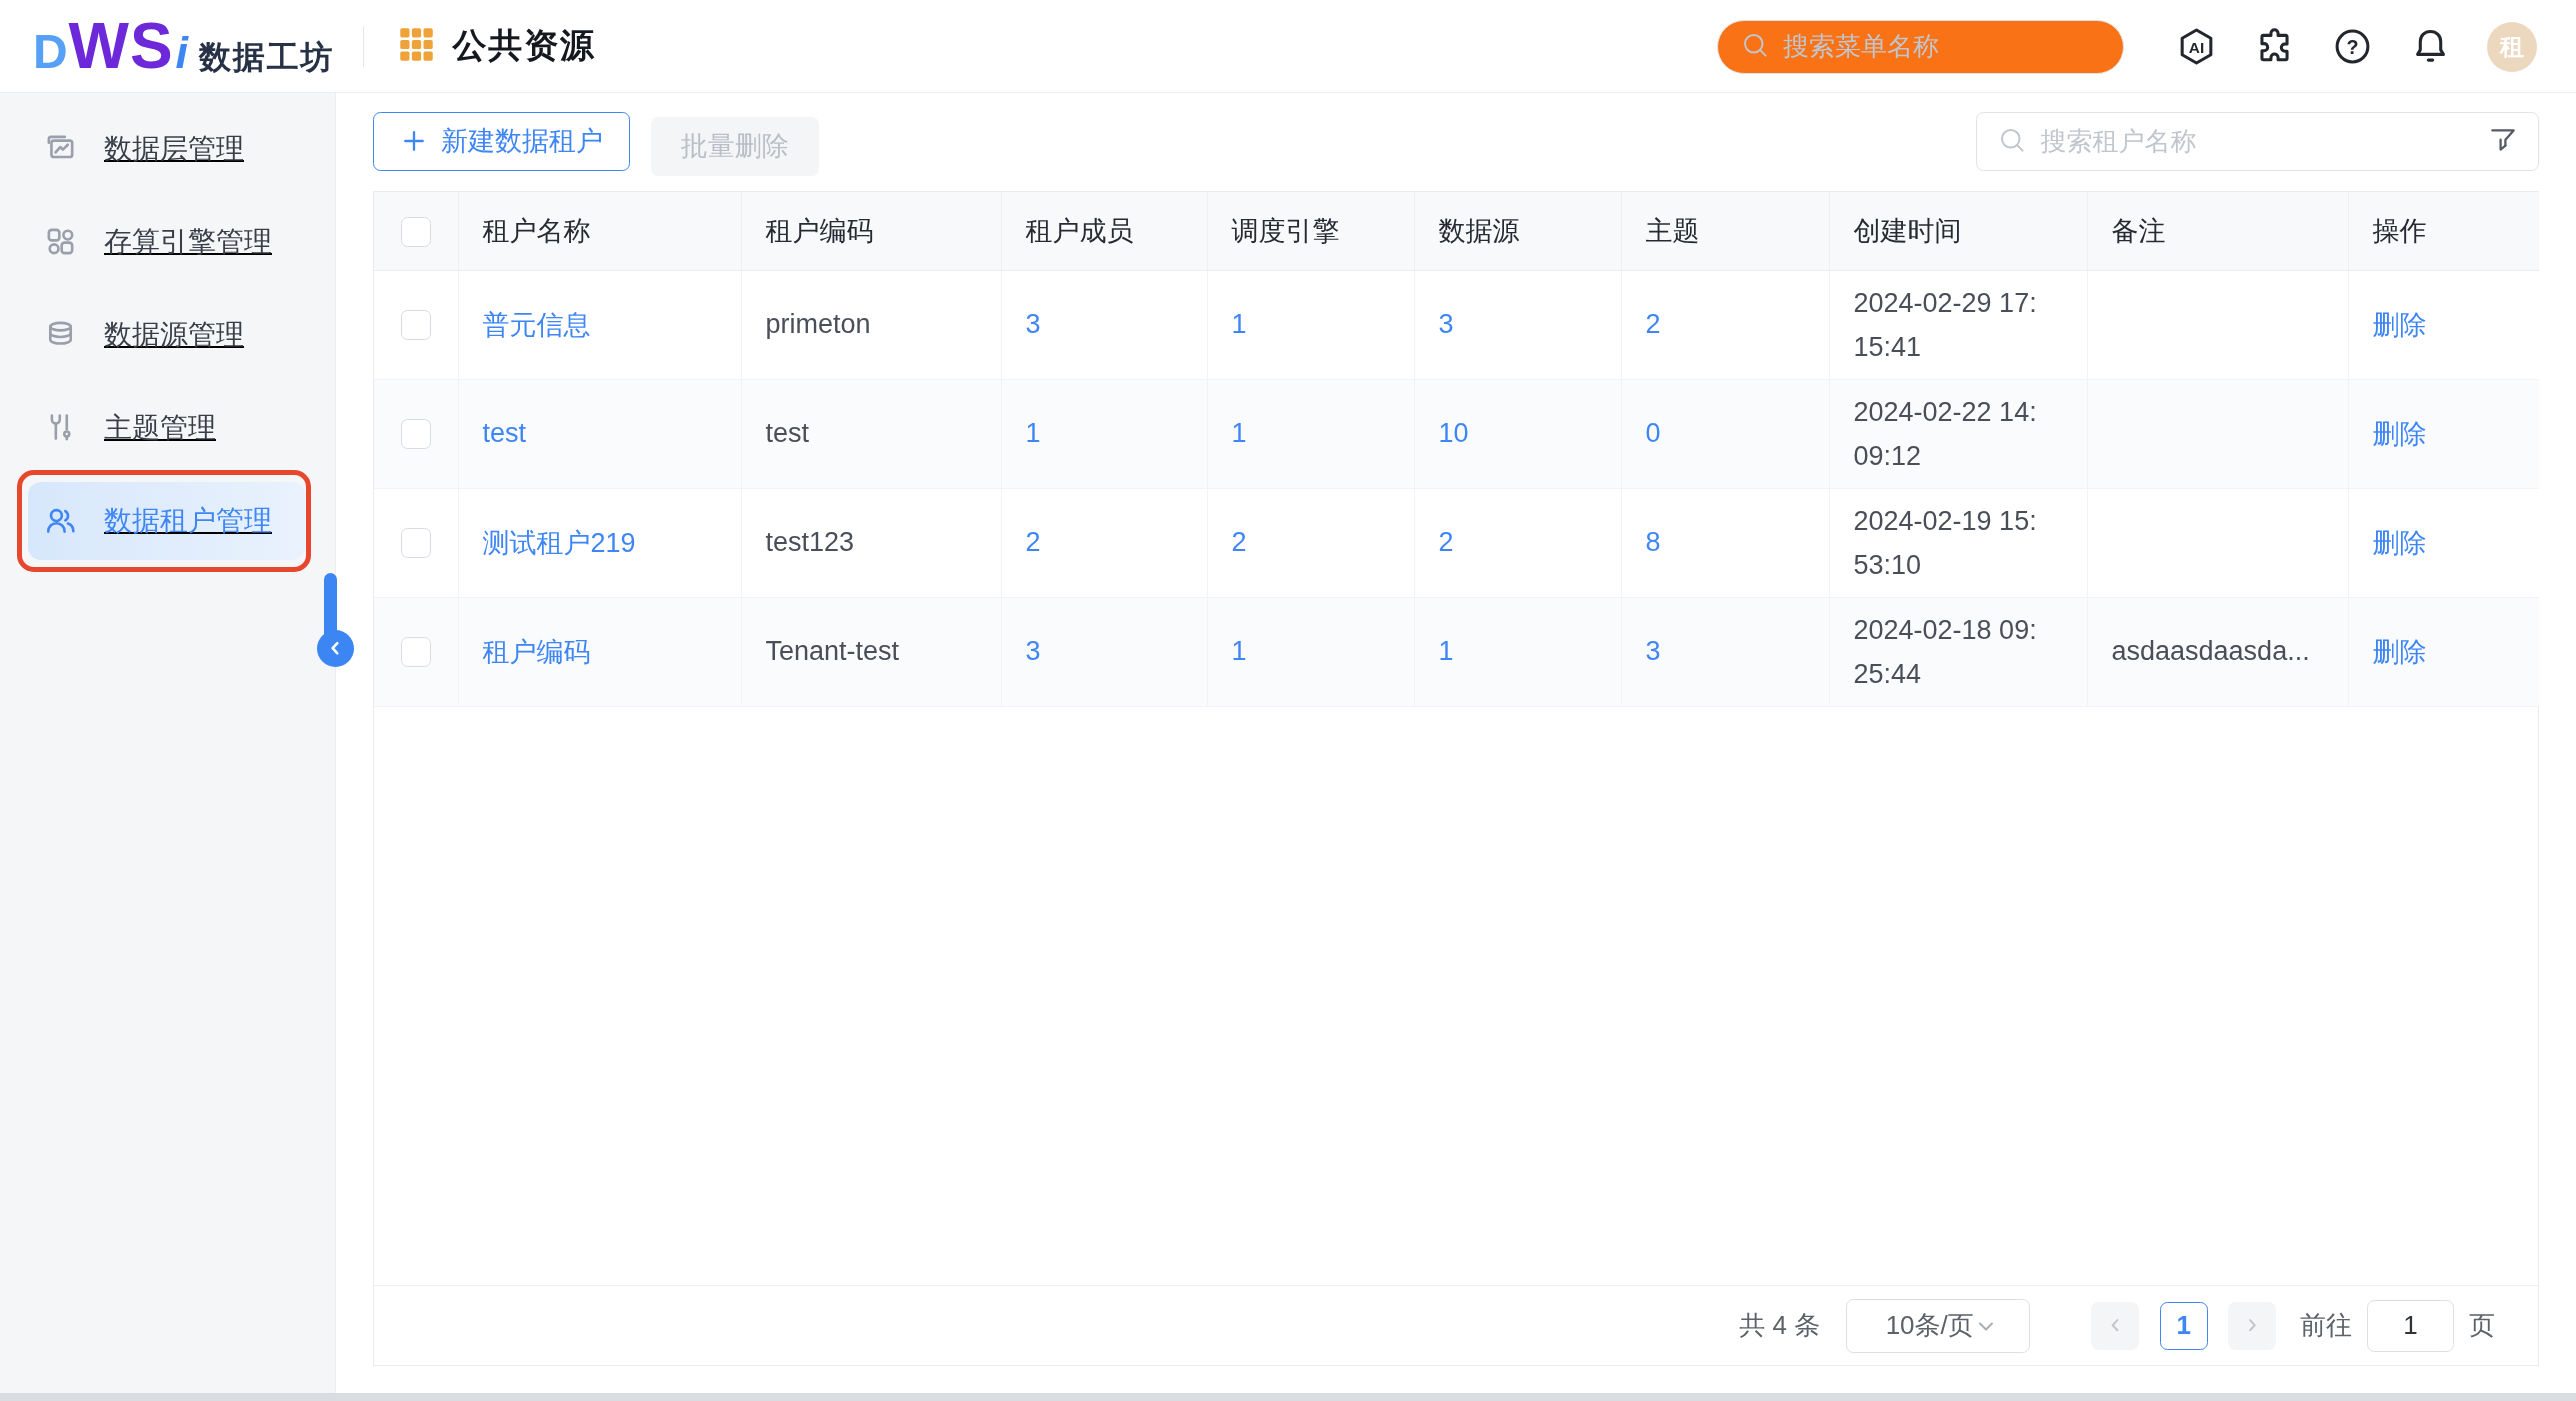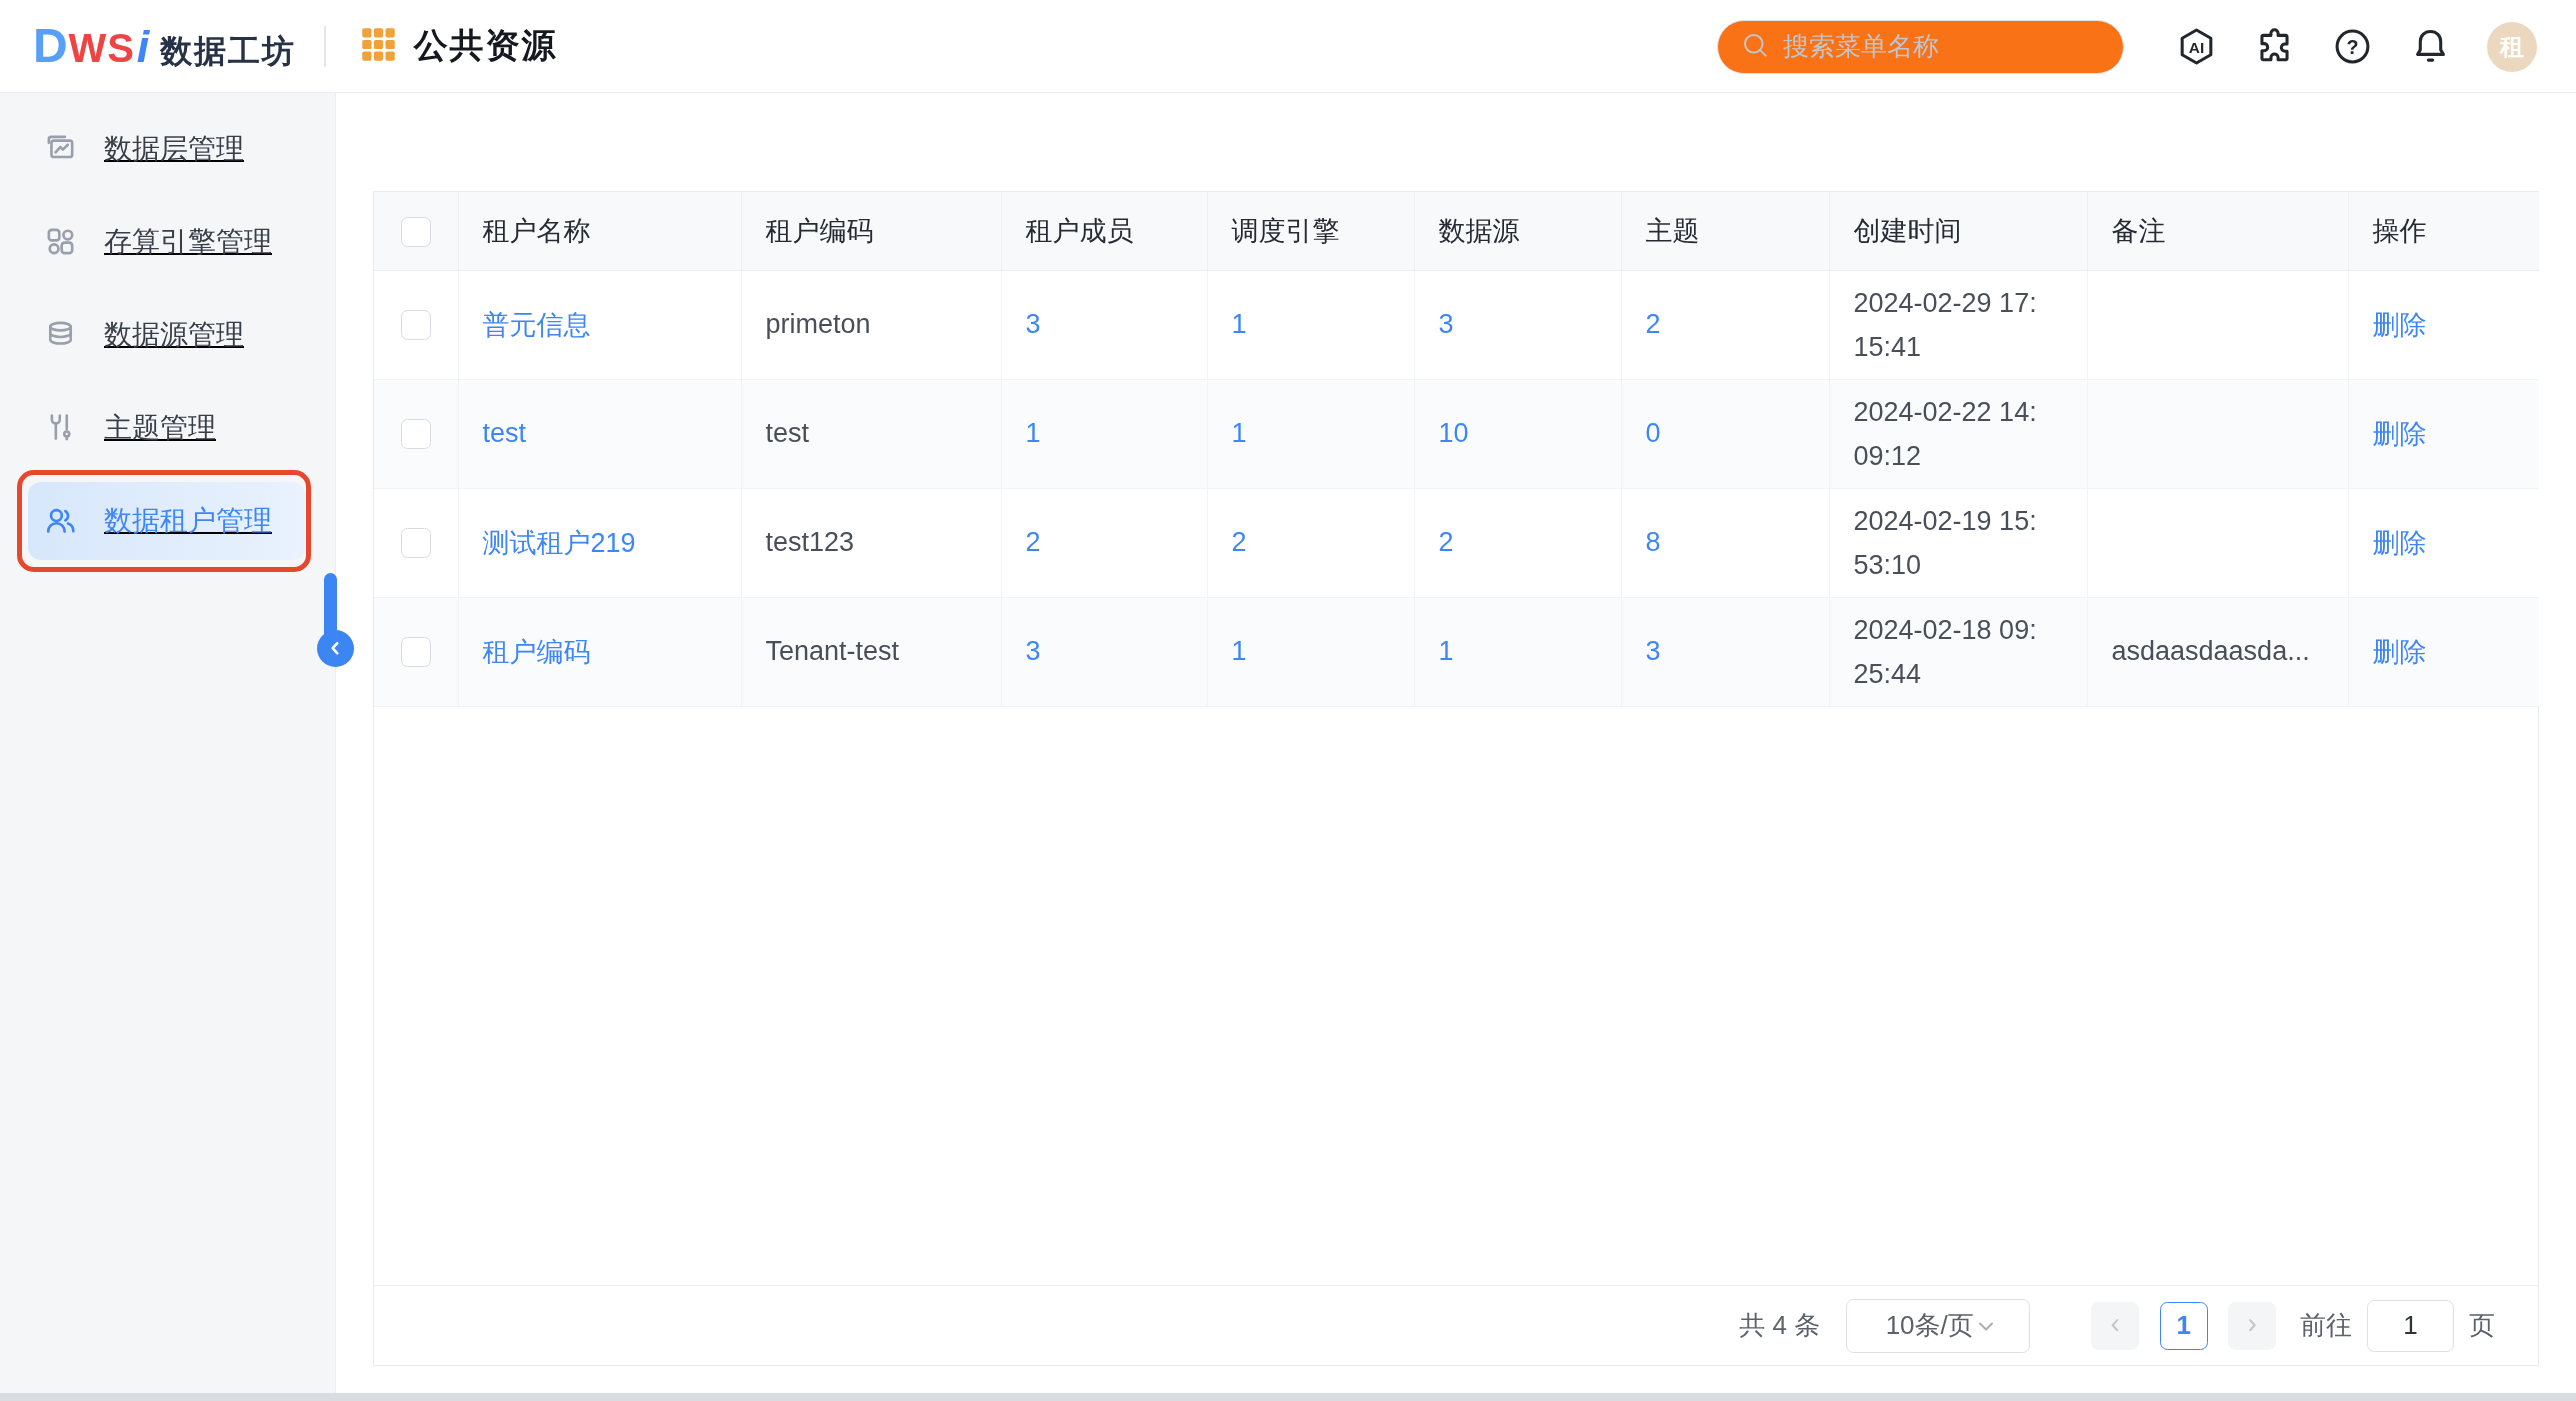--- a/index.html
+++ b/index.html
@@ -5,21 +5,21 @@
   * { margin:0; padding:0; box-sizing:border-box; }
   html,body { background:#fff; }
   body { font-family:"Liberation Sans", sans-serif; }
   #app { position:relative; width:2576px; height:1401px; background:#fff; overflow:hidden; }
 
   
   .header { position:absolute; top:0; left:0; right:0; height:93px; background:#fff;
             border-bottom:1.9px solid #eceef1; display:flex; align-items:center; z-index:6; }
   .logo { display:flex; align-items:baseline; margin-left:33px; }
   .logo .d  { font-size:48px; font-weight:800; color:#57a0f8; letter-spacing:0.9px; }
-  .logo .ws { font-size:40px; font-weight:800; color:#ef4444; letter-spacing:0.9px; }
+  .logo .ws { font-size:64px; font-weight:800; color:#6d28d9; letter-spacing:0.9px; }
   .logo .i  { font-size:45px; font-weight:800; font-style:italic; color:#3e86f5; margin-left:1.9px; }
   .logo .suffix { font-size:32px; font-weight:600; color:#273246; margin-left:11px; letter-spacing:1.9px; }
   .header-divider { width:1.9px; height:41px; background:#e3e6ea; margin:0 32px 0 28px; }
   .app-module { display:flex; align-items:center; gap:15px; }
   .app-title { font-size:34px; font-weight:700; color:#15191f; letter-spacing:1.9px; }
   .menu-search { position:absolute; left:1717px; top:19.5px; width:407px; height:54px;
                  border:1.9px solid #e1e4ea; border-radius:28px; display:flex; align-items:center;
                  padding:0 9.3px 0 22px; gap:13px; background:#f97316; }
   .menu-search input, .tenant-search input { border:none; outline:none; background:transparent;
                  font-size:26px; color:#333; flex:1; min-width:0; font-family:inherit; }
@@ -221,20 +221,46 @@
       </ul>
     <div class="collapse-bar"></div>
     <div class="collapse-circle">
       <svg width="20.4" height="20.4" viewBox="0 0 24 24" fill="none" stroke="#fff" stroke-width="3" stroke-linecap="round" stroke-linejoin="round">
         <polyline points="14.5,6 9,12 14.5,18"></polyline>
         </svg>
     </div>
   </div>
 
   <div class="main">
+    <div class="toolbar">
+      <button class="btn-create">
+        <svg width="28" height="28" viewBox="0 0 24 24" fill="none" stroke="#3e86f5" stroke-width="2" stroke-linecap="round">
+          <path d="M12 4.5v15M4.5 12h15"></path>
+          </svg>
+        <span>新建数据租户</span>
+      </button>
+      <button class="btn-batch">
+        <span>批量删除</span>
+      </button>
+      <div class="tenant-search">
+        <span>
+          <svg width="30" height="30" viewBox="0 0 24 24" fill="none" stroke="#c0c5ce" stroke-width="1.6" stroke-linecap="round">
+            <circle cx="11" cy="11" r="7"></circle>
+              <line x1="16.3" y1="16.3" x2="20.5" y2="20.5"></line>
+            </svg>
+        </span>
+        <input placeholder="搜索租户名称" style="">
+        <span style="margin-left:auto">
+          <svg width="32" height="32" viewBox="0 0 24 24" fill="none" stroke="#545b65" stroke-width="1.7" stroke-linecap="round" stroke-linejoin="round">
+            <path d="M4 4.8h16l-6.2 7v4.4"></path>
+              <path d="M10.2 11.8v7.4l3.6-3"></path>
+            </svg>
+        </span>
+      </div>
+    </div>
 
     <div class="card">
       <table>
         <colgroup>
           <col style="width:84px">
             <col style="width:283px">
             <col style="width:260px">
             <col style="width:206px">
           <col style="width:207px">
             <col style="width:207px">

